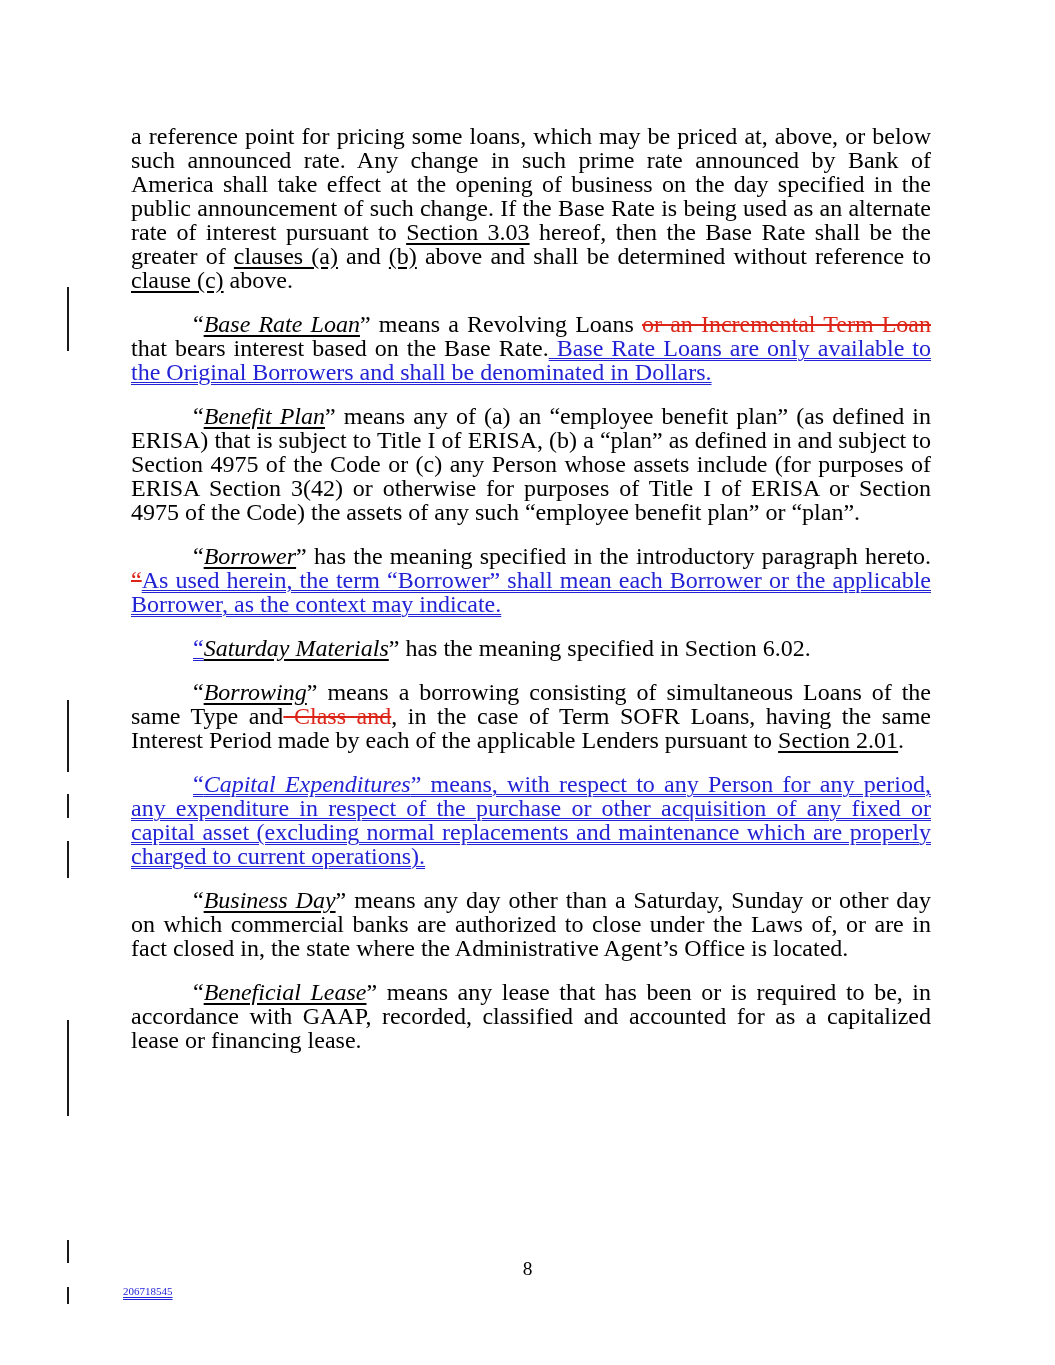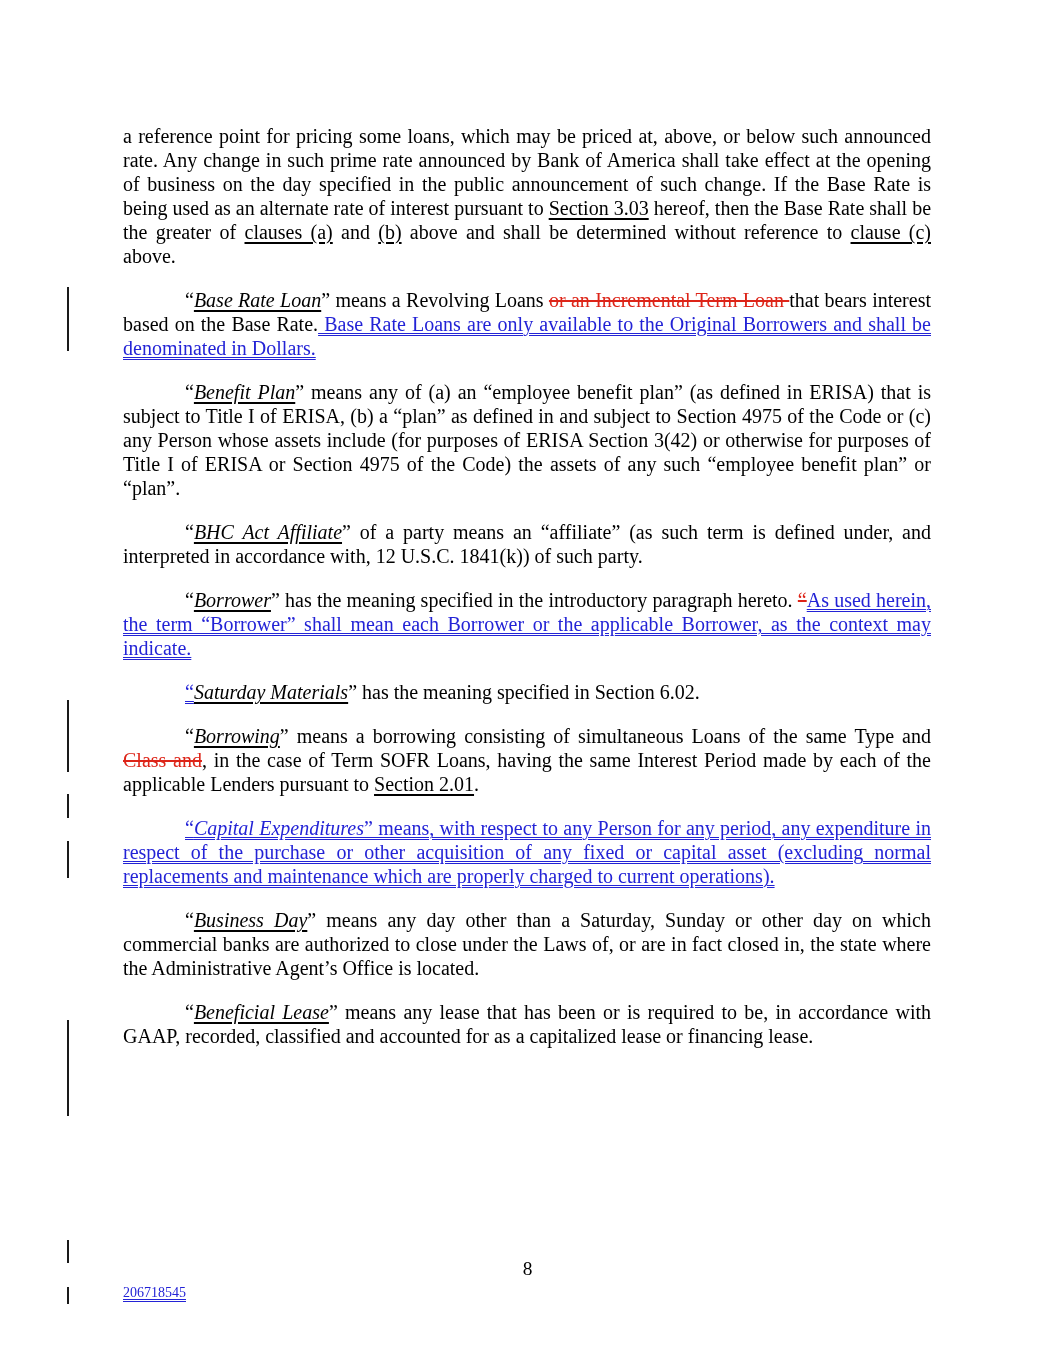--- a/index.html
+++ b/index.html
@@ -16,22 +16,22 @@
     font-family: "Liberation Serif", "DejaVu Serif", serif;
     color: #000000;
   }
   .content {
     position: absolute;
     left: 123px;
     top: 124px;
     width: 808px;
   }
   .para {
-    margin: 0 0 20px 0;
-    font-size: 20px;
+    margin: 0 0 20px 8px;
+    font-size: 24px;
     line-height: 24px;
     text-align: justify;
     text-indent: 62px;
     color: #000000;
   }
   .para.no-indent { text-indent: 0; }
 
   .seg-n { }
   .seg-u { text-decoration: underline; text-underline-offset: 3px; }
   .seg-t { font-style: italic; text-decoration: underline; text-underline-offset: 3px; }
@@ -65,37 +65,36 @@
     top: 1258px;
     width: 100%;
     text-align: center;
     font-size: 19.4px;
     color: #000000;
   }
   .doc-number {
     position: absolute;
     left: 123px;
     top: 1285px;
-    font-size: 14px;
+    font-size: 11px;
     color: var(--ins, #2222dd);
     text-decoration-line: underline;
     text-decoration-style: double;
     text-underline-offset: 2px;
     text-decoration-thickness: 1px;
   }
 </style>
 </head>
 <body>
 
 <div class="page">
   <div class="content">
       <p class="para no-indent"><span class="seg-n">a reference point for pricing some loans, which may be priced at, above, or below such announced rate. Any change in such prime rate announced by Bank of America shall take effect at the opening of business on the day specified in the public announcement of such change. If the Base Rate is being used as an alternate rate of interest pursuant to </span><span class="seg-u">Section 3.03</span><span class="seg-n"> hereof, then the Base Rate shall be the greater of </span><span class="seg-u">clauses (a)</span><span class="seg-n"> and </span><span class="seg-u">(b)</span><span class="seg-n"> above and shall be determined without reference to </span><span class="seg-u">clause (c)</span><span class="seg-n"> above.</span></p>
       <p class="para"><span class="seg-n">“</span><span class="seg-t">Base Rate Loan</span><span class="seg-n">” means a Revolving Loans </span><span class="seg-d">or an Incremental Term Loan </span><span class="seg-n">that bears interest based on the Base Rate.</span><span class="seg-i"> Base Rate Loans are only available to the Original Borrowers and shall be denominated in Dollars.</span></p>
       <p class="para"><span class="seg-n">“</span><span class="seg-t">Benefit Plan</span><span class="seg-n">” means any of (a) an “employee benefit plan” (as defined in ERISA) that is subject to Title I of ERISA, (b) a “plan” as defined in and subject to Section 4975 of the Code or (c) any Person whose assets include (for purposes of ERISA Section 3(42) or otherwise for purposes of Title I of ERISA or Section 4975 of the Code) the assets of any such “employee benefit plan” or “plan”.</span></p>
-      <p class="para"><span class="seg-n">“</span><span class="seg-t">BHC Act Affiliate</span><span class="seg-n">” of a party means an “affiliate” (as such term is defined under, and interpreted in accordance with, 12 U.S.C. 1841(k)) of such party.</span></p>
       <p class="para"><span class="seg-n">“</span><span class="seg-t">Borrower</span><span class="seg-n">” has the meaning specified in the introductory paragraph hereto. </span><span class="seg-d">“</span><span class="seg-i">As used herein, the term “Borrower” shall mean each Borrower or the applicable Borrower, as the context may indicate.</span></p>
       <p class="para"><span class="seg-i">“</span><span class="seg-t">Saturday Materials</span><span class="seg-n">” has the meaning specified in Section 6.02.</span></p>
       <p class="para"><span class="seg-n">“</span><span class="seg-t">Borrowing</span><span class="seg-n">” means a borrowing consisting of simultaneous Loans of the same Type and</span><span class="seg-d"> Class and</span><span class="seg-n">, in the case of Term SOFR Loans, having the same Interest Period made by each of the applicable Lenders pursuant to </span><span class="seg-u">Section 2.01</span><span class="seg-n">.</span></p>
       <p class="para"><span class="seg-i">“</span><span class="seg-it">Capital Expenditures</span><span class="seg-i">” means, with respect to any Person for any period, any expenditure in respect of the purchase or other acquisition of any fixed or capital asset (excluding normal replacements and maintenance which are properly charged to current operations).</span></p>
       <p class="para"><span class="seg-n">“</span><span class="seg-t">Business Day</span><span class="seg-n">” means any day other than a Saturday, Sunday or other day on which commercial banks are authorized to close under the Laws of, or are in fact closed in, the state where the Administrative Agent’s Office is located.</span></p>
       <p class="para"><span class="seg-n">“</span><span class="seg-t">Beneficial Lease</span><span class="seg-n">” means any lease that has been or is required to be, in accordance with GAAP, recorded, classified and accounted for as a capitalized lease or financing lease.</span></p>
     </div>
   <div class="page-number">8</div>
   <div class="doc-number">206718545</div>
 <div class="change-bar" style="top: 287px; height: 64px; background: rgb(26, 26, 26);"></div>

